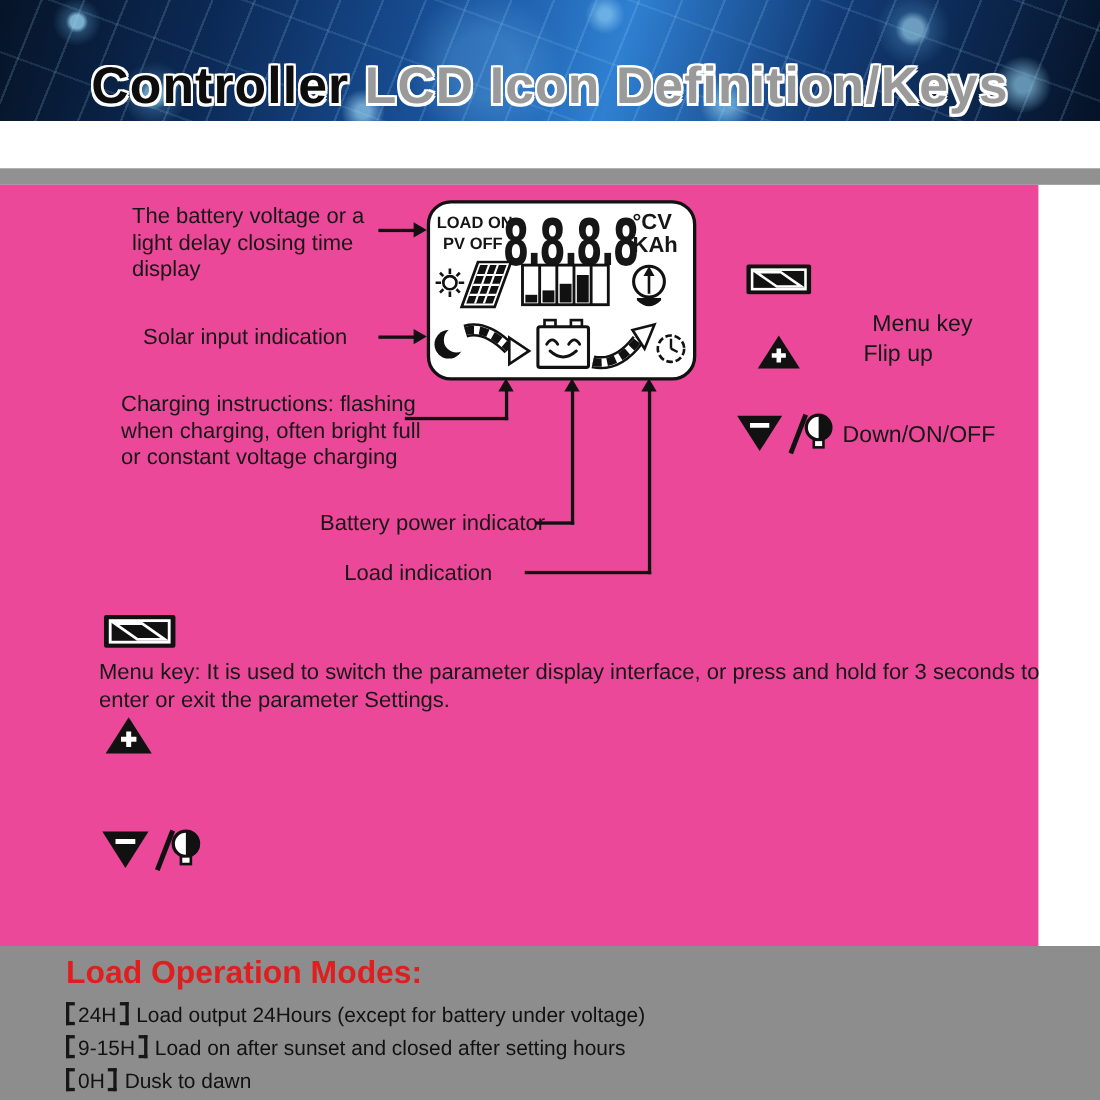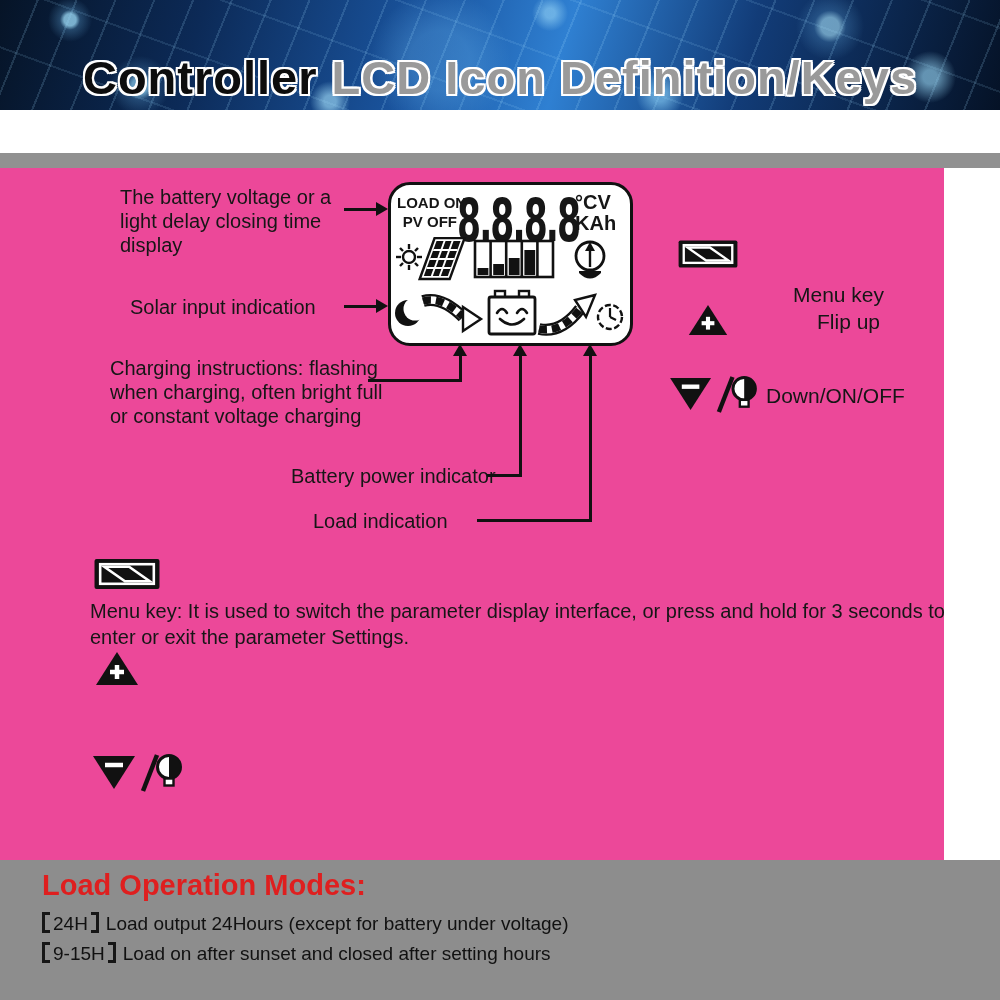--- a/index.html
+++ b/index.html
@@ -53,21 +53,21 @@
   .arr-up { position:absolute; width:0; height:0; border-left:7px solid transparent; border-right:7px solid transparent; border-bottom:12px solid #111; }
   .arr-right { position:absolute; width:0; height:0; border-top:7px solid transparent; border-bottom:7px solid transparent; border-left:12px solid #111; }
 
   
   .legend-label { position:absolute; font-size:21px; }
 
   
   .desc { position:absolute; width:895px; font-size:20px; line-height:26px; }
 
   
-  .footer { position:absolute; left:0; top:860px; width:1000px; height:140px; background:#8d8d8d; padding:9px 0 0 42px; }
+  .footer { position:absolute; left:0; top:860px; width:1000px; height:140px; background:#8d8d8d; padding:9px 0 0 60px; }
   .footer-title { font-size:29px; font-weight:bold; margin-bottom:7px; }
   .mode-line { font-size:19px; line-height:30px; color:#111; white-space:nowrap; }
   .lb,.rb { display:inline-block; width:8px; height:21px; border:3px solid #161616; vertical-align:-3px; }
   .lb { border-right:none; margin-right:3px; }
   .rb { border-left:none; margin-left:3px; margin-right:7px; }
 </style>
 </head>
 <body>
 
 <div class="page">
@@ -206,21 +206,21 @@
       <rect x="6" y="5.5" width="52" height="19" fill="none" stroke="#fff" stroke-width="2.5"></rect>
       <polygon points="10,8 34,8 54,22 30,22" fill="#111" stroke="#fff" stroke-width="2.5"></polygon>
     </svg>
     <div class="legend-label" style="left:793px; top:74px;margin-top:41px;">Menu key</div>
 
     <svg style="position:absolute; left:687px; top:135px;" width="42" height="34" viewBox="0 0 46 37">
       <polygon points="23,2 44,35 2,35" fill="#111"></polygon>
       <line x1="23" y1="15" x2="23" y2="29" stroke="#fff" stroke-width="4.5"></line>
       <line x1="16" y1="22" x2="30" y2="22" stroke="#fff" stroke-width="4.5"></line>
     </svg>
-    <div class="legend-label" style="left:785px; top:142px;margin-left:32px;">Flip up</div>
+    <div class="legend-label" style="left:785px; top:142px;">Flip up</div>
 
     <svg style="position:absolute; left:668px; top:207px;" width="90" height="39" viewBox="0 0 92 40">
       <polygon points="2,3 44,3 23,36" fill="#111"></polygon>
       <line x1="14" y1="12" x2="32" y2="12" stroke="#fff" stroke-width="4.5"></line>
       <line x1="52" y1="38" x2="66" y2="2" stroke="#111" stroke-width="4.5"></line>
       <circle cx="78" cy="14" r="11.5" fill="#fff" stroke="#111" stroke-width="3"></circle>
       <path d="M78 2.5 A11.5 11.5 0 0 1 78 25.5 Z" fill="#111"></path>
       <rect x="73.5" y="25.5" width="9" height="7" fill="#fff" stroke="#111" stroke-width="2.4"></rect>
     </svg>
     <div class="legend-label" style="left:766px; top:216px;">Down/ON/OFF</div>
@@ -249,15 +249,18 @@
   </div>
 
   <div class="footer">
     <div class="footer-title" style="color:#df1f1f;">Load Operation Modes:</div>
     <div class="mode-line">
       <span class="lb"></span><span>24H</span><span class="rb"></span><span>Load output 24Hours (except for battery under voltage)</span>
     </div>
     <div class="mode-line">
       <span class="lb"></span><span>9-15H</span><span class="rb"></span><span>Load on after sunset and closed after setting hours</span>
     </div>
+    <div class="mode-line">
+      <span class="lb"></span><span>0H</span><span class="rb"></span><span>Dusk to dawn</span>
+    </div>
   </div>
 
 </div>
 
 </body></html>

